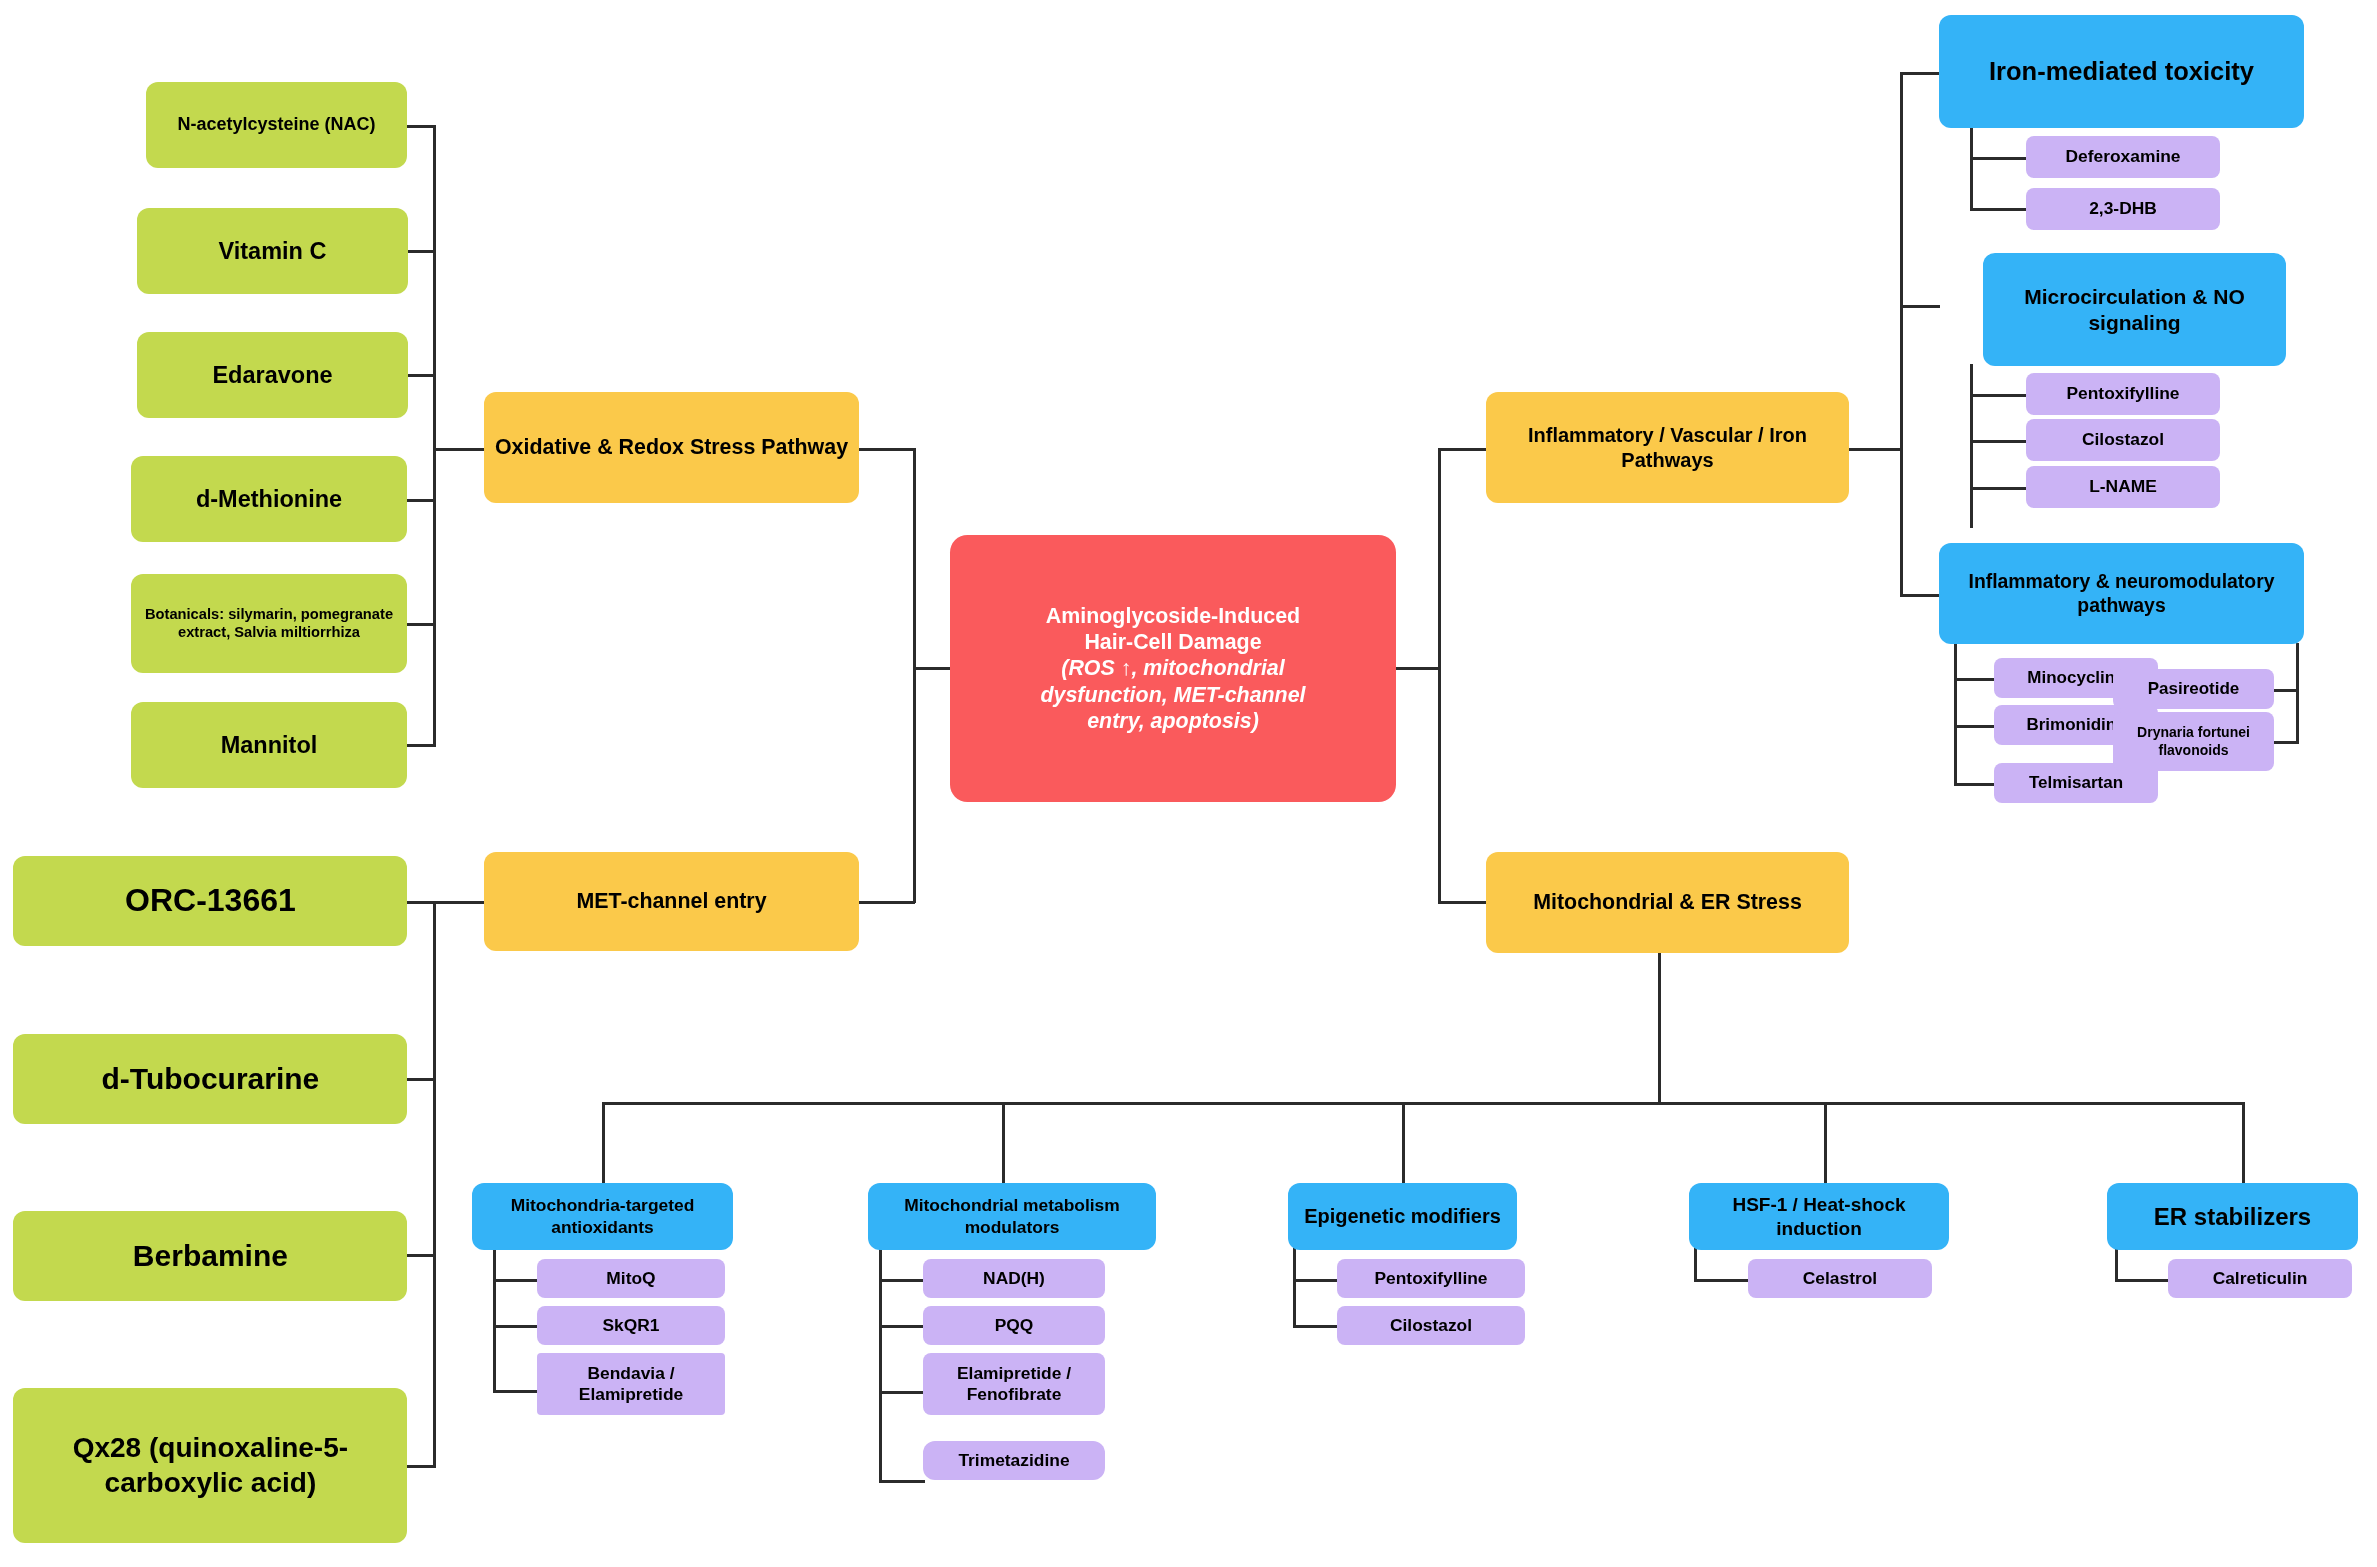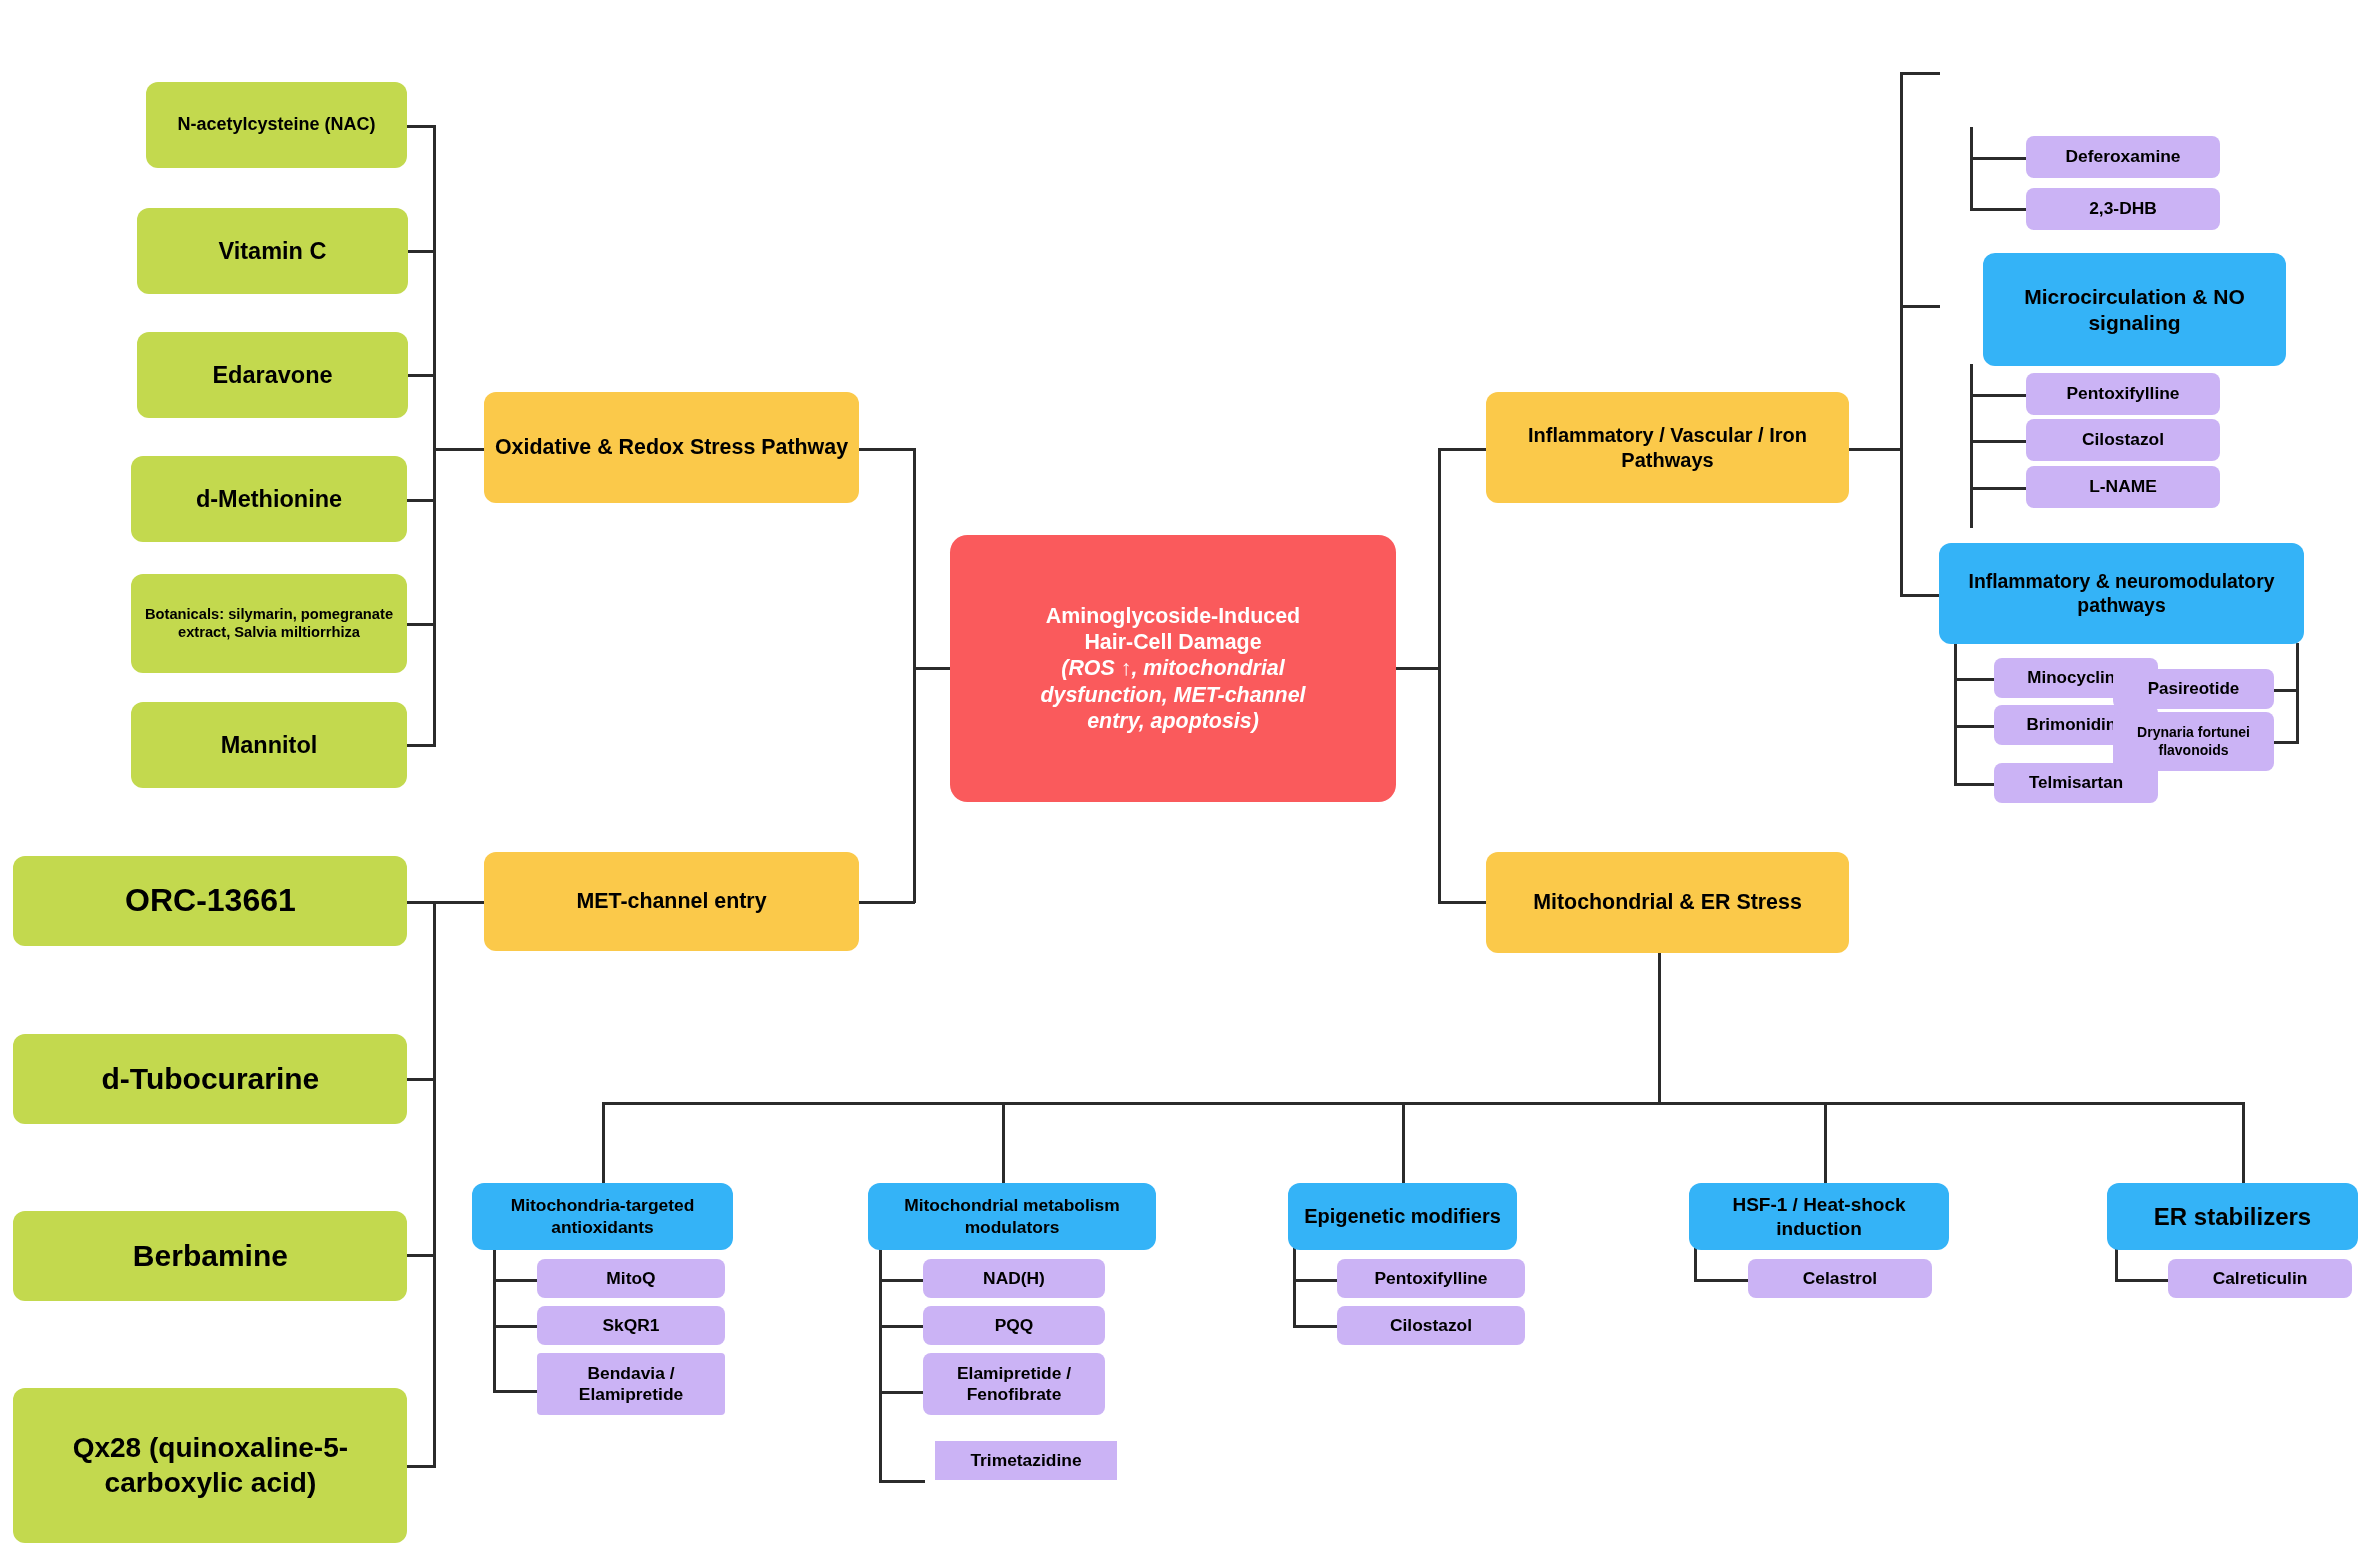--- a/index.html
+++ b/index.html
@@ -119,20 +119,21 @@
   <div class="node orange" style="left:1486px;top:852px;width:363px;height:101px;font-size:21.4px;">Mitochondrial &amp; ER Stress</div>
 
   <div class="node red" style="left:950px;top:535px;width:446px;height:267px;font-size:21.4px;">
     <span>Aminoglycoside-Induced</span>
     <span>Hair-Cell Damage</span>
     <span class="l2">(ROS ↑, mitochondrial</span>
     <span class="l2">dysfunction, MET-channel</span>
     <span class="l2">entry, apoptosis)</span>
   </div>
 
+  <div class="node blue" style="left:1939px;top:14.7px;width:365px;height:113px;font-size:25.5px;">Iron-mediated toxicity</div>
   <div class="node purple" style="left:2026px;top:136px;width:194px;height:42px;font-size:17.4px;border-radius:8px;">Deferoxamine</div>
   <div class="node purple" style="left:2026px;top:188px;width:194px;height:42px;font-size:17.4px;border-radius:8px;">2,3-DHB</div>
 
   <div class="node blue" style="left:1983px;top:253px;width:303px;height:113px;font-size:21px;">Microcirculation &amp; NO signaling</div>
   <div class="node purple" style="left:2026px;top:373px;width:194px;height:42px;font-size:17.4px;border-radius:8px;">Pentoxifylline</div>
   <div class="node purple" style="left:2026px;top:419px;width:194px;height:42px;font-size:17.4px;border-radius:8px;">Cilostazol</div>
   <div class="node purple" style="left:2026px;top:466px;width:194px;height:42px;font-size:17.4px;border-radius:8px;">L-NAME</div>
 
   <div class="node blue" style="left:1939px;top:543px;width:365px;height:101px;font-size:19.4px;">Inflammatory &amp; neuromodulatory pathways</div>
   <div class="node purple" style="left:1994px;top:658px;width:164px;height:40px;font-size:17px;border-radius:8px;">Minocycline</div>
@@ -143,21 +144,21 @@
 
   <div class="node blue" style="left:472px;top:1183px;width:261px;height:67px;font-size:17.4px;">Mitochondria-targeted antioxidants</div>
   <div class="node purple" style="left:537px;top:1259px;width:188px;height:39px;font-size:17.4px;border-radius:8px;">MitoQ</div>
   <div class="node purple" style="left:537px;top:1306px;width:188px;height:39px;font-size:17.4px;border-radius:8px;">SkQR1</div>
   <div class="node purple" style="left:537px;top:1353px;width:188px;height:62px;font-size:17.4px;border-radius:4px;">Bendavia / Elamipretide</div>
 
   <div class="node blue" style="left:868px;top:1183px;width:288px;height:67px;font-size:17.4px;">Mitochondrial metabolism modulators</div>
   <div class="node purple" style="left:923px;top:1259px;width:182px;height:39px;font-size:17.4px;border-radius:8px;">NAD(H)</div>
   <div class="node purple" style="left:923px;top:1306px;width:182px;height:39px;font-size:17.4px;border-radius:8px;">PQQ</div>
   <div class="node purple" style="left:923px;top:1353px;width:182px;height:62px;font-size:17.4px;border-radius:8px;">Elamipretide / Fenofibrate</div>
-  <div class="node purple" style="left:923px;top:1441px;width:182px;height:39px;font-size:17.4px;border-radius:0;margin-left:12px;">Trimetazidine</div>
+  <div class="node purple" style="left:923px;top:1441px;width:182px;height:39px;font-size:17.4px;border-radius:12px;">Trimetazidine</div>
 
   <div class="node blue" style="left:1288px;top:1183px;width:229px;height:67px;font-size:20px;">Epigenetic modifiers</div>
   <div class="node purple" style="left:1337px;top:1259px;width:188px;height:39px;font-size:17.4px;border-radius:8px;">Pentoxifylline</div>
   <div class="node purple" style="left:1337px;top:1306px;width:188px;height:39px;font-size:17.4px;border-radius:8px;">Cilostazol</div>
 
   <div class="node blue" style="left:1689px;top:1183px;width:260px;height:67px;font-size:19px;">HSF-1 / Heat-shock induction</div>
   <div class="node purple" style="left:1748px;top:1259px;width:184px;height:39px;font-size:17.4px;border-radius:8px;">Celastrol</div>
 
   <div class="node blue" style="left:2107px;top:1183px;width:251px;height:67px;font-size:24px;">ER stabilizers</div>
   <div class="node purple" style="left:2168px;top:1259px;width:184px;height:39px;font-size:17.4px;border-radius:8px;">Calreticulin</div>

